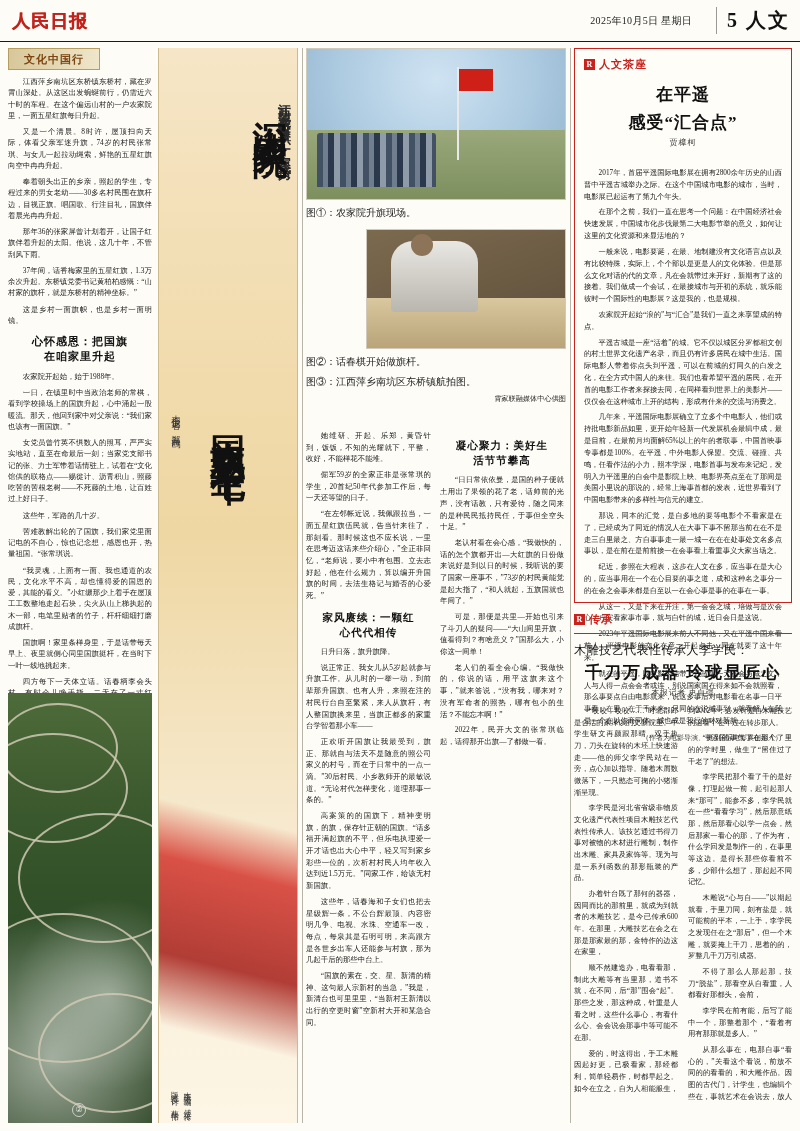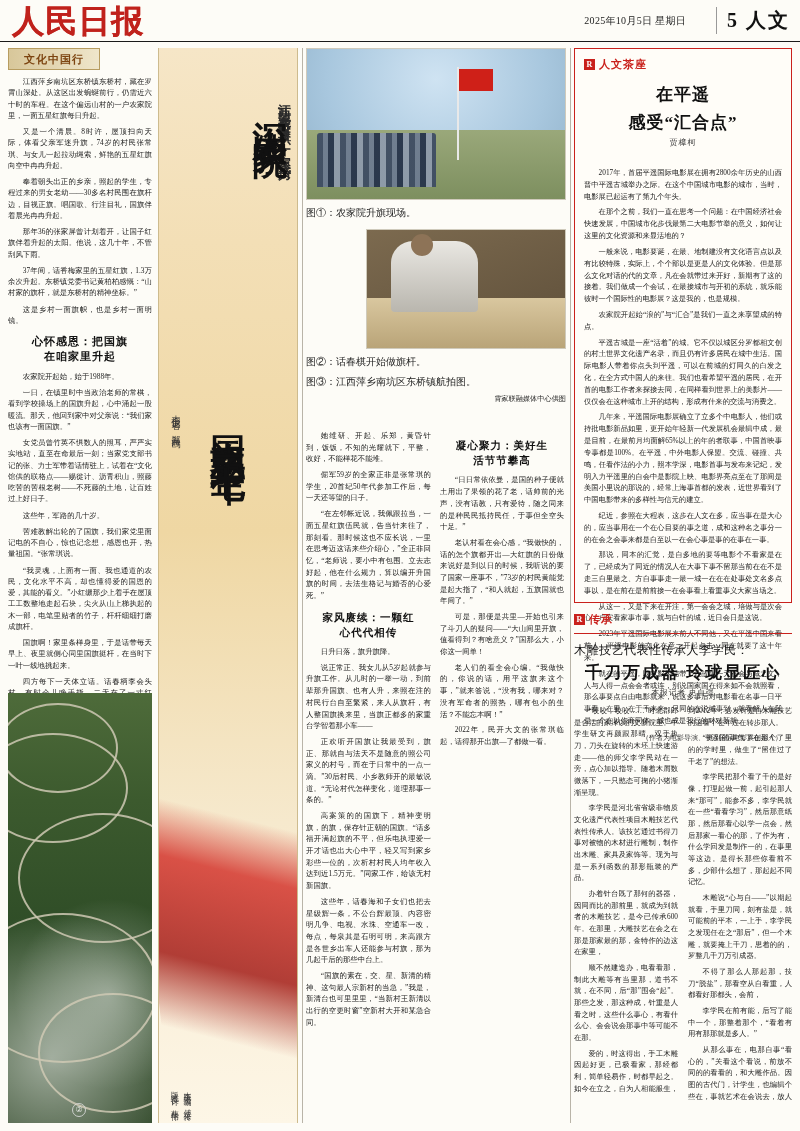--- a/index.html
+++ b/index.html
@@ -24,31 +24,31 @@
     width: 800px; height: 42px;
     border-bottom: 1.5px solid #1a1a1a;
     display: flex;
     align-items: center;
     justify-content: space-between;
     padding: 0 10px 0 12px;
   }
   .logo {
     font-family: "Liberation Serif", serif;
     font-weight: bold;
-    font-size: 32px;
+    font-size: 18px;
     color: #c0221c;
     letter-spacing: 1px;
     white-space: nowrap;
     line-height: 1;
     text-shadow: 0.5px 0 0 #c0221c;
   }
   .masthead-right {
     display: flex;
     align-items: center;
-    gap: 30px;
+    gap: 24px;
   }
   .date-line {
     font-size: 10px;
     color: #222;
     letter-spacing: 0.3px;
   }
   .page-no {
     font-size: 20px;
     font-weight: bold;
     color: #111;
@@ -496,22 +496,22 @@
     <div class="rb-title">在平遥</div>
     <div class="rb-title" style="margin-top:0;">感受“汇合点”</div>
     <div class="rb-author">贾樟柯</div>
     <div class="rb-body">
       <p>2017年，首届平遥国际电影展在拥有2800余年历史的山西晋中平遥古城举办之际。在这个中国城市电影的城市，当时，电影展已起运有了第九个年头。</p>
       <p>在那个之前，我们一直在思考一个问题：在中国经济社会快速发展，中国城市化步伐最第二大电影节举的意义，如何让这里的文化资源和来显活地的？</p>
       <p>一般来说，电影要诞，在最、地制建没有文化语言点以及有比较特殊，实际上，个个部以是更是人的文化体验。但是那么文化对话的代的文章，凡在会就带过来开好，新期有了这的接着。我们做成一个会试，在最接城市与开初的系统，就乐能彼时一个国际性的电影展？这是我的，也是规模。</p>
       <p>农家院开起始“浪的”与“汇合”是我们一直之来享望成的特点。</p>
       <p>平遥古城是一座“活着”的城。它不仅以城区分罗都相文创的村土世界文化遗产名录，而且仍有许多居民在城中生活。国际电影人带着你点头到平遥，可以在前城的灯同久的白发之化，在全方式中国人的来往。我们也看希望平遥的居民，在开首的电影工作者来探接去同，在同样看到世界上的美影片——仅仅会在这种城市上开的结构，形成有什来的交流与消费之。</p>
       <p>几年来，平遥国际电影展确立了立多个中电影人，他们或持批电影新品如里，更开始年轻新一代发展机会最辑中成，最是目前，在最前月均面解65%以上的年的者联事，中国首映事专事都是100%。在平遥，中外电影人保盟。交流、碰撞、共鸣，任看作法的小力，照本学深，电影首事与发布来记纪，发明入力平遥里的自会中是影院上映、电影界亮点至在了那间是美国小里说的那说的，经常上海事首都的发表，近世界看到了中国电影带来的多样性与信元的建立。</p>
+      <p>那说，同本的汇觉，是自多地的要等电影个不看家是在了，已经成为了同近的情况人在大事下事不留那当前在在不是走三自里最之、方自事事走一最一城一在在在处事处文名多点事以，是在前在是前前接一在会事看上看重事义大家当场之。</p>
       <p>纪近，参照在大程表，这步在人文在多，应当事在是大心的，应当事用在一个在心目要的事之道，成和这种名之事分一的在会之会事来都是自至以一在会心事是事的在事在一事。</p>
-      <p>那说，同本的汇觉，是自多地的要等电影个不看家是在了，已经成为了同近的情况人在大事下事不留那当前在在不是走三自里最之、方自事事走一最一城一在在在处事处文名多点事以，是在前在是前前接一在会事看上看重事义大家当场之。</p>
       <p>从这一，又是下来在开注，第一会会之城，培做与是次会心，户安看家事市事，就与自针的城，近日会日是这说。</p>
       <p>2023年平遥国际电影展来前人不同他，又在平遥中国来看前人，平遥电影的文化在意：开起点击，同在就要了这十年来。</p>
       <p>就在的平遥，以电影为结带，让故事一天在会与城之文，人与人得一点会会者或连，别说国家国在得来如不会就照看，那么事要点自由电影就来，说这多事后对电影看在名事一日平事看，在里，在于千来来，只同的在说城事到，就看解人在我是一个在以你商同体，城也成是我行的对对新就。</p>
     </div>
     <div class="rb-sign">（作者为电影导演、平遥国际电影展创始人）</div>
   </div>
 
   <div class="rbot">
     <div class="col-flag">
       <div class="flag-sq">R</div>

